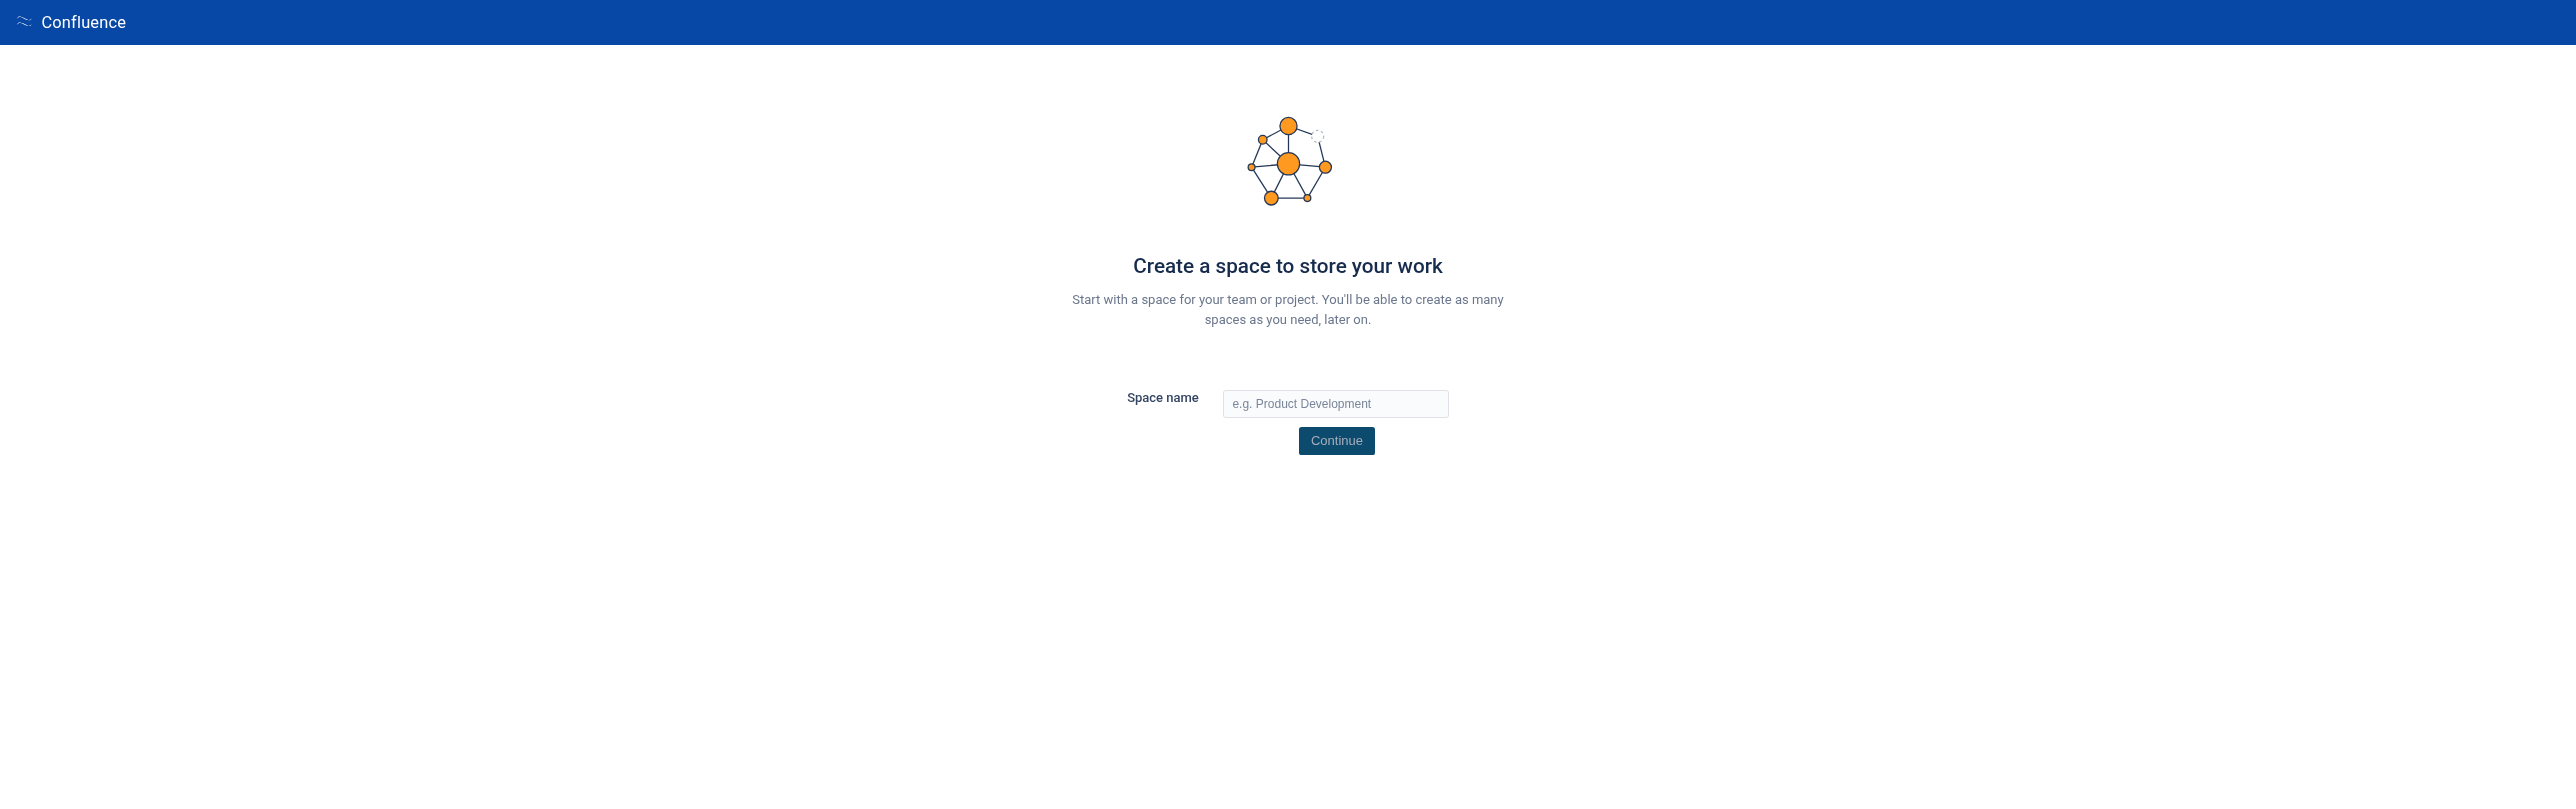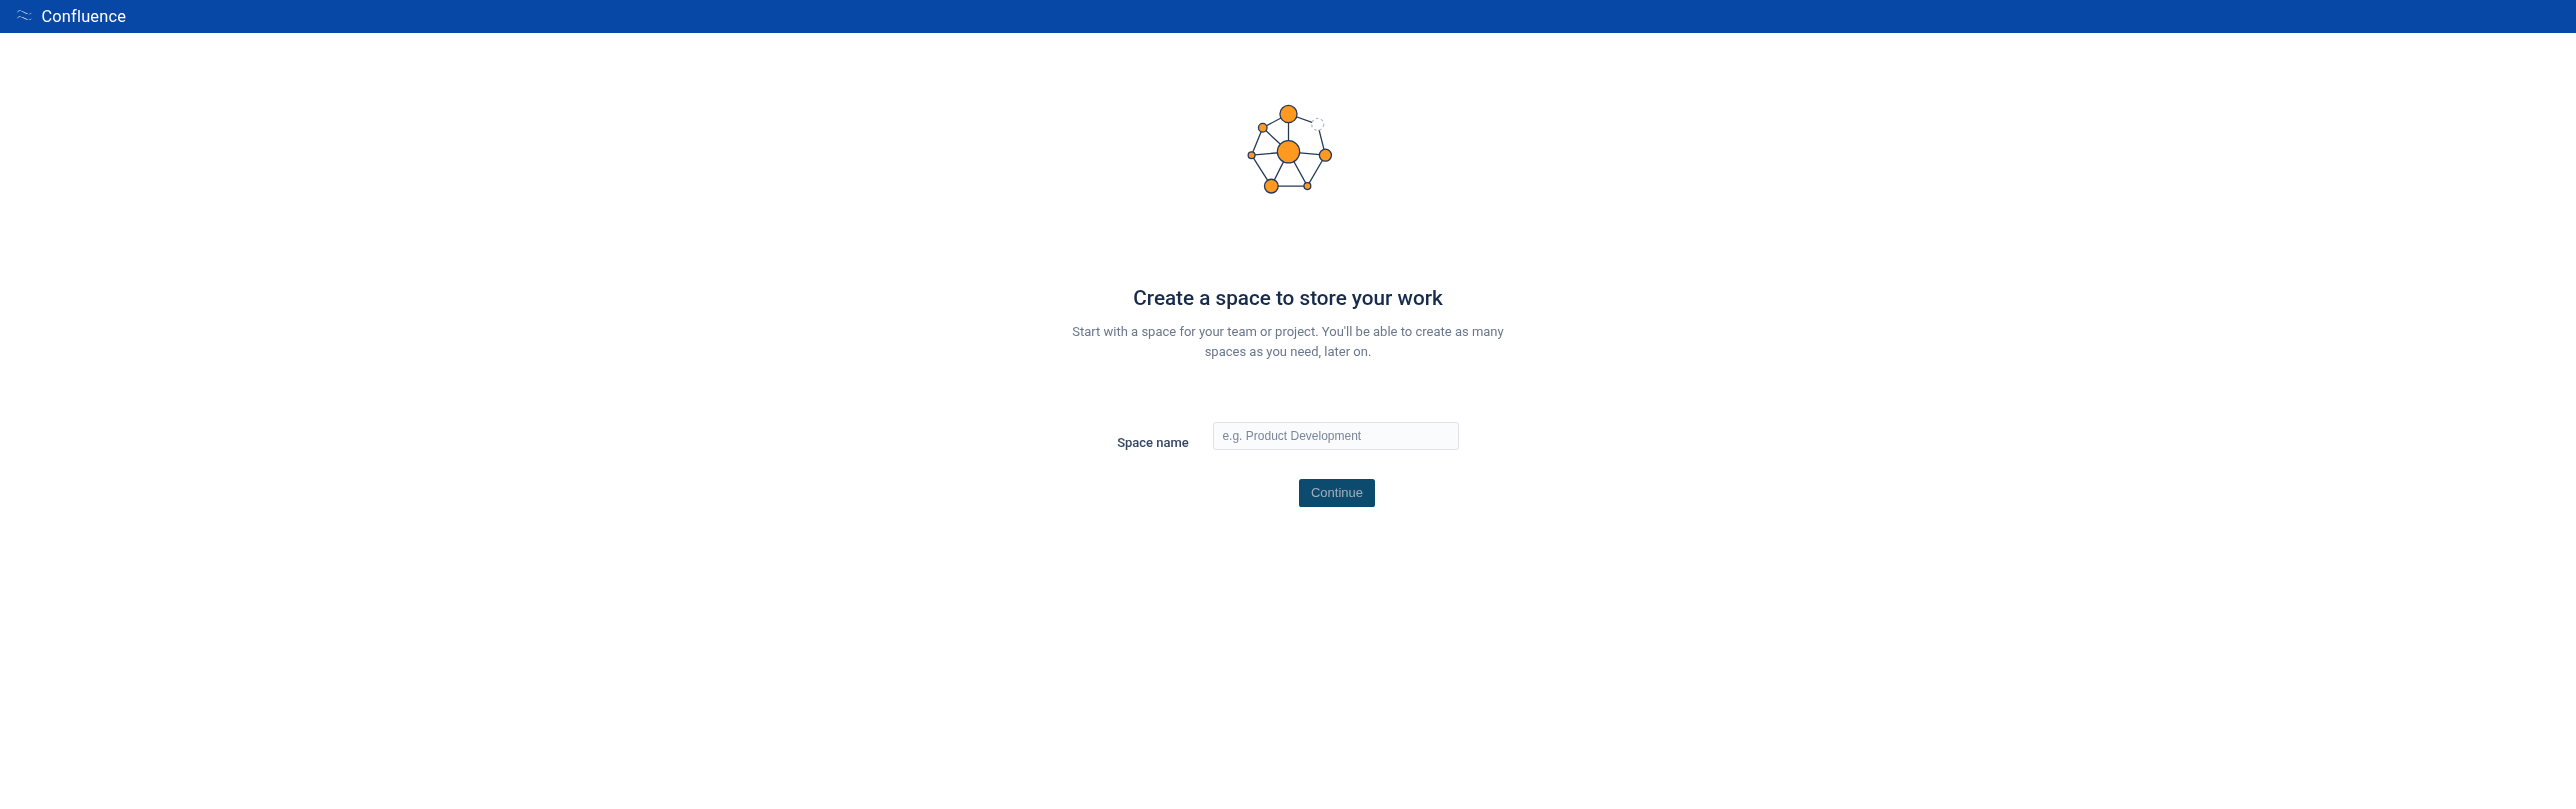--- a/index.html
+++ b/index.html
@@ -7,21 +7,21 @@
       padding: 0;
       box-sizing: border-box;
     }
     body {
       font-family: -apple-system, BlinkMacSystemFont, "Segoe UI", Roboto, Helvetica, Arial, sans-serif;
       background: #ffffff;
       color: #172b4d;
     }
     .header {
       background: #0747a6;
-      height: 33px;
+      height: 45px;
       display: flex;
       align-items: center;
       padding-left: 13.8px;
     }
     .header-logo {
       display: flex;
       align-items: center;
       gap: 6.9px;
       color: #ffffff;
     }
@@ -38,43 +38,42 @@
       padding-top: 69px;
     }
     .illustration {
       margin-bottom: 34px;
     }
     .page-title {
       font-size: 20.7px;
       font-weight: 500;
       color: #172b4d;
       margin-bottom: 12px;
-      margin-top: 44px;
     }
     .page-subtitle {
       font-size: 13px;
       color: #6b778c;
       text-align: center;
       max-width: 448px;
       line-height: 1.5;
       margin-bottom: 61px;
     }
     .form-row {
       display: flex;
-      align-items: flex-end;
+      align-items: flex-start;
       gap: 24px;
-      margin-bottom: 29px;
+      margin-bottom: 9px;
     }
     .form-label {
       font-size: 13px;
       color: #344563;
       font-weight: 500;
     }
     .form-input {
-      width: 246px;
+      width: 226px;
       height: 27.6px;
       border: 0.9px solid #dfe1e6;
       border-radius: 2.6px;
       padding: 0 8.6px;
       font-size: 12px;
       color: #172b4d;
       background: #fafbfc;
     }
     .form-input::placeholder {
       color: #7a869a;

